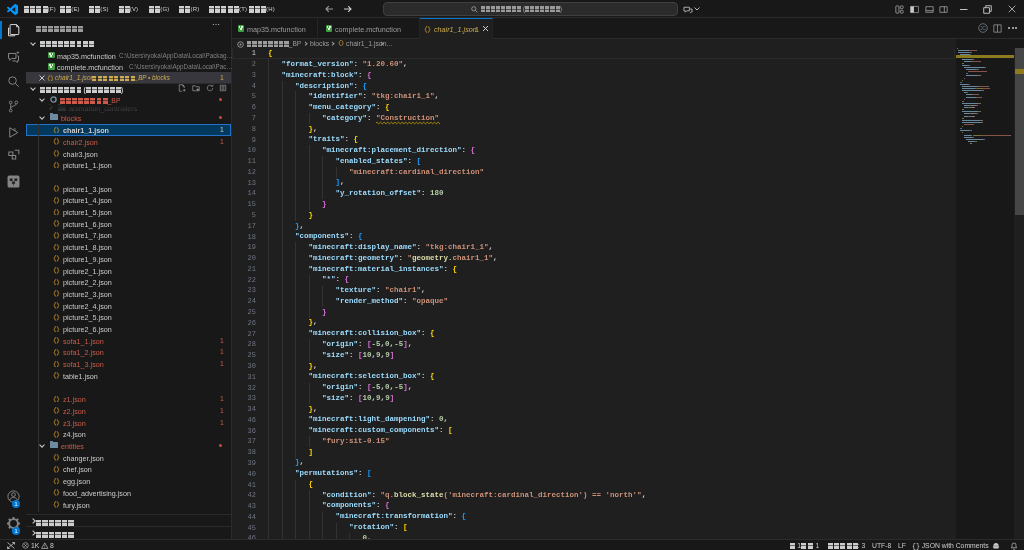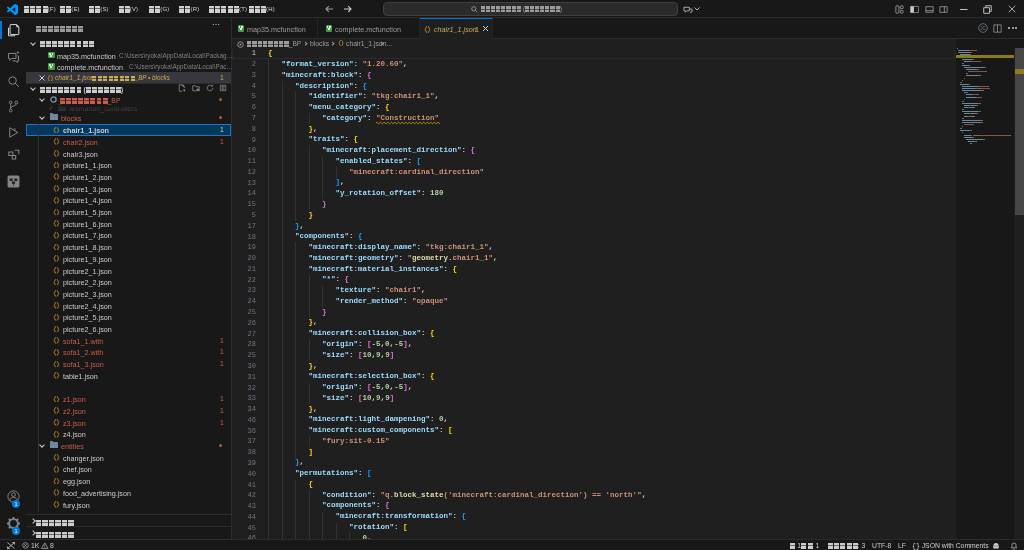--- a/index.html
+++ b/index.html
@@ -240,26 +240,20 @@
         <path d="M3.1.6C1.9.6 2.5 2.6 1.3 4 2.5 5.4 1.9 7.4 3.1 7.4M4.9.6C6.1.6 5.5 2.6 6.7 4 5.5 5.4 6.1 7.4 4.9 7.4" fill="none" stroke="#c9952e" stroke-width="1.05" stroke-linecap="round"></path>
       </svg>
       <span class="rtext" style="left:37px;color:#cccccc">chair3.json</span>
     </div>
 <div class="row" style="top:141.2px">
       <svg class="abs" style="left:27px;top:2.5px" width="6.8" height="6.8" viewBox="0 0 8 8">
         <path d="M3.1.6C1.9.6 2.5 2.6 1.3 4 2.5 5.4 1.9 7.4 3.1 7.4M4.9.6C6.1.6 5.5 2.6 6.7 4 5.5 5.4 6.1 7.4 4.9 7.4" fill="none" stroke="#c9952e" stroke-width="1.05" stroke-linecap="round"></path>
       </svg>
       <span class="rtext" style="left:37px;color:#cccccc">picture1_1.json</span>
     </div>
-<div class="row" style="top:152.9px">
-      <svg class="abs" style="left:27px;top:2.5px" width="6.8" height="6.8" viewBox="0 0 8 8">
-        <path d="M3.1.6C1.9.6 2.5 2.6 1.3 4 2.5 5.4 1.9 7.4 3.1 7.4M4.9.6C6.1.6 5.5 2.6 6.7 4 5.5 5.4 6.1 7.4 4.9 7.4" fill="none" stroke="#c9952e" stroke-width="1.05" stroke-linecap="round"></path>
-      </svg>
-      <span class="rtext" style="left:37px;color:#cccccc">picture1_2.json</span>
-    </div>
 <div class="row" style="top:164.6px">
       <svg class="abs" style="left:27px;top:2.5px" width="6.8" height="6.8" viewBox="0 0 8 8">
         <path d="M3.1.6C1.9.6 2.5 2.6 1.3 4 2.5 5.4 1.9 7.4 3.1 7.4M4.9.6C6.1.6 5.5 2.6 6.7 4 5.5 5.4 6.1 7.4 4.9 7.4" fill="none" stroke="#c9952e" stroke-width="1.05" stroke-linecap="round"></path>
       </svg>
       <span class="rtext" style="left:37px;color:#cccccc">picture1_3.json</span>
     </div>
 <div class="row" style="top:176.3px">
       <svg class="abs" style="left:27px;top:2.5px" width="6.8" height="6.8" viewBox="0 0 8 8">
         <path d="M3.1.6C1.9.6 2.5 2.6 1.3 4 2.5 5.4 1.9 7.4 3.1 7.4M4.9.6C6.1.6 5.5 2.6 6.7 4 5.5 5.4 6.1 7.4 4.9 7.4" fill="none" stroke="#c9952e" stroke-width="1.05" stroke-linecap="round"></path>
       </svg>
@@ -328,28 +322,28 @@
 <div class="row" style="top:305.0px">
       <svg class="abs" style="left:27px;top:2.5px" width="6.8" height="6.8" viewBox="0 0 8 8">
         <path d="M3.1.6C1.9.6 2.5 2.6 1.3 4 2.5 5.4 1.9 7.4 3.1 7.4M4.9.6C6.1.6 5.5 2.6 6.7 4 5.5 5.4 6.1 7.4 4.9 7.4" fill="none" stroke="#c9952e" stroke-width="1.05" stroke-linecap="round"></path>
       </svg>
       <span class="rtext" style="left:37px;color:#cccccc">picture2_6.json</span>
     </div>
 <div class="row" style="top:316.7px">
       <svg class="abs" style="left:27px;top:2.5px" width="6.8" height="6.8" viewBox="0 0 8 8">
         <path d="M3.1.6C1.9.6 2.5 2.6 1.3 4 2.5 5.4 1.9 7.4 3.1 7.4M4.9.6C6.1.6 5.5 2.6 6.7 4 5.5 5.4 6.1 7.4 4.9 7.4" fill="none" stroke="#c9952e" stroke-width="1.05" stroke-linecap="round"></path>
       </svg>
-      <span class="rtext" style="left:37px;color:#cd5b49">sofa1_1.with</span>
+      <span class="rtext" style="left:37px;color:#cd5b49">sofa1_1.json</span>
       <span class="abs" style="left:194px;top:2px;color:#cd5b49;font-size:6.8px">1</span>
     </div>
 <div class="row" style="top:328.4px">
       <svg class="abs" style="left:27px;top:2.5px" width="6.8" height="6.8" viewBox="0 0 8 8">
         <path d="M3.1.6C1.9.6 2.5 2.6 1.3 4 2.5 5.4 1.9 7.4 3.1 7.4M4.9.6C6.1.6 5.5 2.6 6.7 4 5.5 5.4 6.1 7.4 4.9 7.4" fill="none" stroke="#c9952e" stroke-width="1.05" stroke-linecap="round"></path>
       </svg>
-      <span class="rtext" style="left:37px;color:#cd5b49">sofa1_2.with</span>
+      <span class="rtext" style="left:37px;color:#cd5b49">sofa1_2.json</span>
       <span class="abs" style="left:194px;top:2px;color:#cd5b49;font-size:6.8px">1</span>
     </div>
 <div class="row" style="top:340.1px">
       <svg class="abs" style="left:27px;top:2.5px" width="6.8" height="6.8" viewBox="0 0 8 8">
         <path d="M3.1.6C1.9.6 2.5 2.6 1.3 4 2.5 5.4 1.9 7.4 3.1 7.4M4.9.6C6.1.6 5.5 2.6 6.7 4 5.5 5.4 6.1 7.4 4.9 7.4" fill="none" stroke="#c9952e" stroke-width="1.05" stroke-linecap="round"></path>
       </svg>
       <span class="rtext" style="left:37px;color:#cd5b49">sofa1_3.json</span>
       <span class="abs" style="left:194px;top:2px;color:#cd5b49;font-size:6.8px">1</span>
     </div>
 <div class="row" style="top:351.8px">

